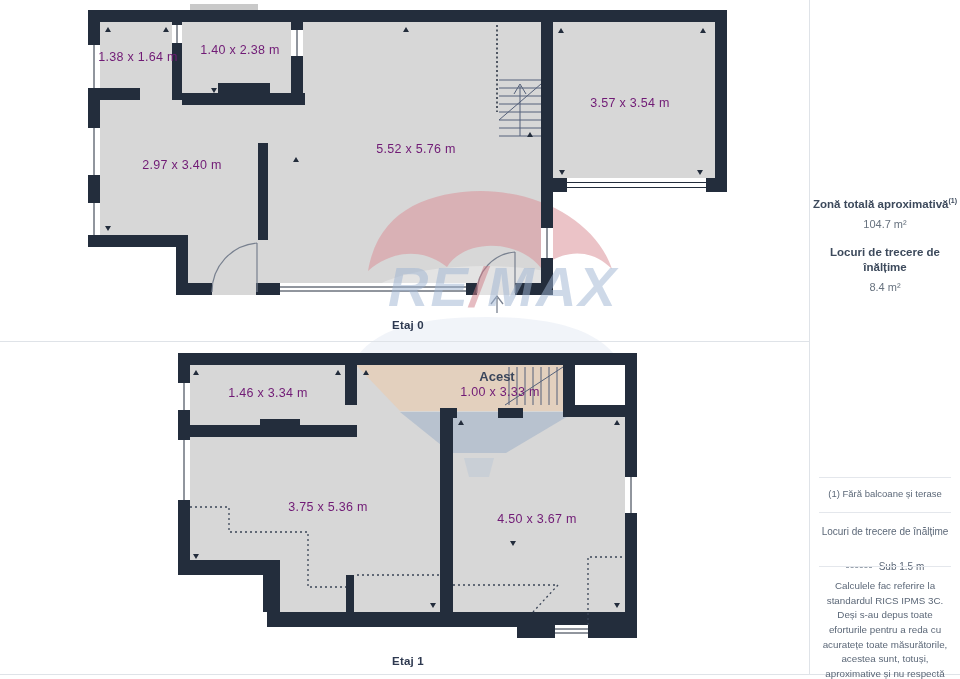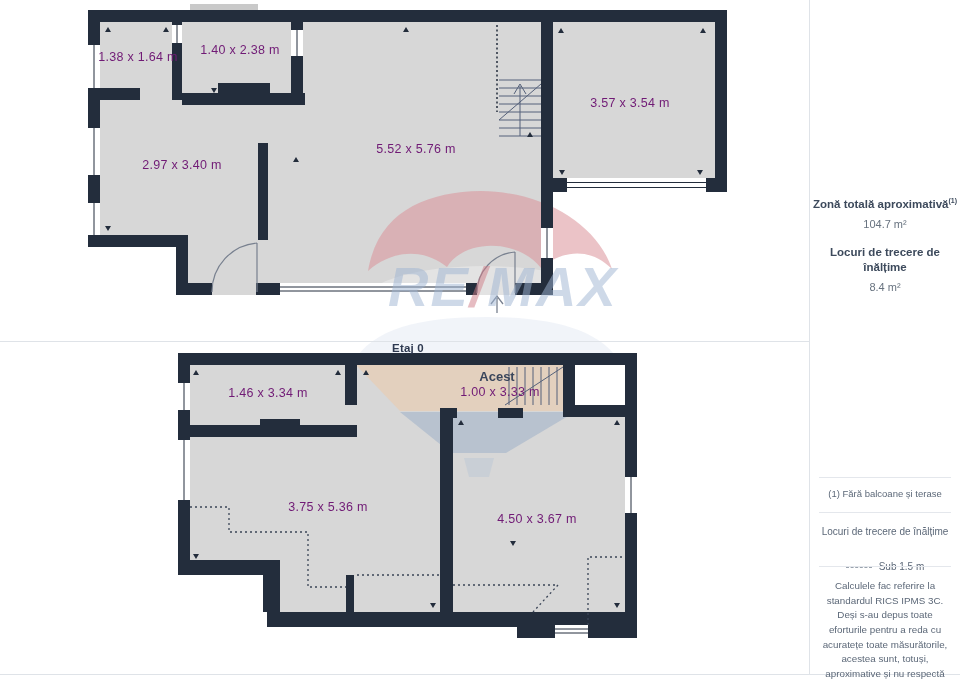--- a/index.html
+++ b/index.html
@@ -5,21 +5,21 @@
   html,body{margin:0;padding:0;background:#fff;}
   .stage{position:relative;width:960px;height:679px;background:#ffffff;overflow:hidden;
          font-family:"Liberation Sans",sans-serif;}
   svg{position:absolute;left:0;top:0;}
   
   .dim{position:absolute;transform:translateX(-50%);white-space:nowrap;
        font-size:12.5px;letter-spacing:.3px;color:#701a75;}
   .room-title{position:absolute;transform:translateX(-50%);white-space:nowrap;
        font-size:13px;font-weight:bold;color:#3a465c;}
   .floor-label{position:absolute;transform:translateX(-50%);white-space:nowrap;
-       font-size:11.5px;font-weight:bold;color:#2e3950;letter-spacing:.2px;margin-top:23px;}
+       font-size:11.5px;font-weight:bold;color:#2e3950;letter-spacing:.2px;}
   
   .wm-text{position:absolute;left:388px;top:246px;font-size:56px;font-weight:bold;
        font-style:italic;letter-spacing:2px;opacity:.5;white-space:nowrap;
        color:#9fb5d3;user-select:none;margin-top:8px;}
   .wm-text .slash{color:#cf7c86;}
   
   .vdiv{position:absolute;left:809px;top:0;width:1px;height:675px;background:#dfe3e8;}
   .hdiv-main{position:absolute;left:0;top:341px;width:809px;height:1px;background:#dfe3e8;}
   .hdiv-bottom{position:absolute;left:0;top:674px;width:960px;height:1px;background:#dfe3e8;}
   

